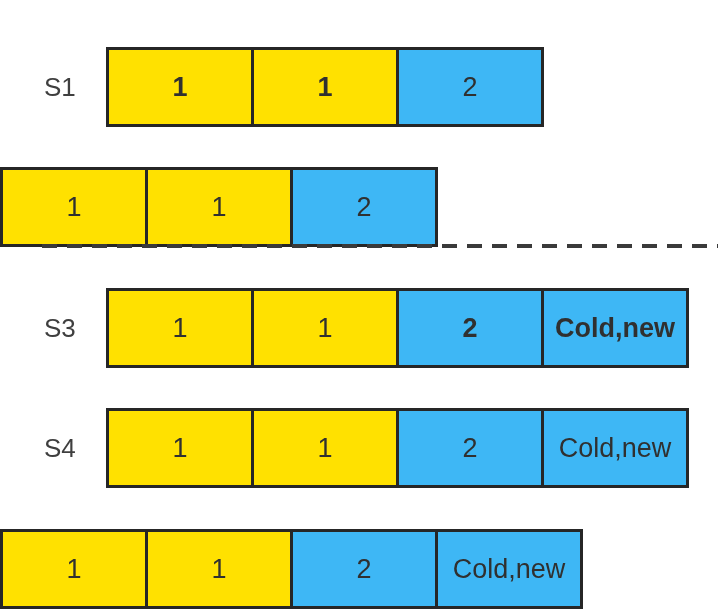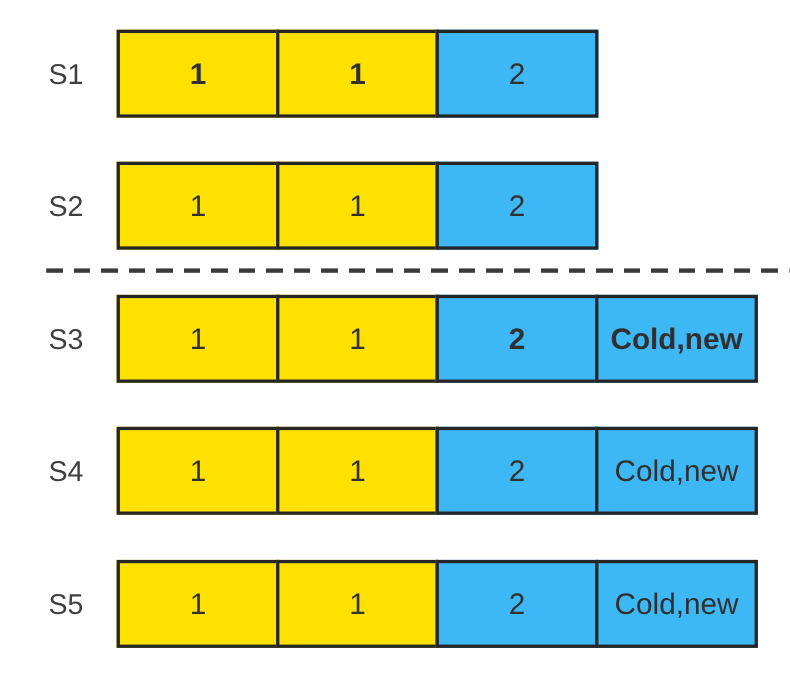--- a/index.html
+++ b/index.html
@@ -14,20 +14,21 @@
     height: 612px;
     background: #ffffff;
     overflow: hidden;
   }
   .row {
     position: absolute;
     left: 0;
     height: 80px;
     display: flex;
     align-items: center;
+    margin-top: 20px;
   }
   .row-1 { top: 27px; }
   .row-2 { top: 147px; }
   .row-3 { top: 268px; text-align: right; }
   .row-4 { top: 388px; }
   .row-5 { top: 509px; }
   .label {
     margin-left: 44px;
     width: 62px;
     font-size: 26px;
@@ -75,21 +76,20 @@
   <div id="rows-container">
       <div class="row row-1">
         <div class="label">S1</div>
         <div class="cells">
           <div class="cell yellow bold">1</div>
           <div class="cell yellow bold">1</div>
           <div class="cell blue">2</div>
         </div>
       </div>
       <div class="row row-2">
-        <div class="label">S2</div>
         <div class="cells">
           <div class="cell yellow">1</div>
           <div class="cell yellow">1</div>
           <div class="cell blue">2</div>
         </div>
       </div>
       <div class="row row-3">
         <div class="label">S3</div>
         <div class="cells">
           <div class="cell yellow">1</div>
@@ -101,21 +101,20 @@
       <div class="row row-4">
         <div class="label">S4</div>
         <div class="cells">
           <div class="cell yellow">1</div>
           <div class="cell yellow">1</div>
           <div class="cell blue">2</div>
           <div class="cell blue">Cold,new</div>
         </div>
       </div>
       <div class="row row-5">
-        <div class="label">S5</div>
         <div class="cells">
           <div class="cell yellow">1</div>
           <div class="cell yellow">1</div>
           <div class="cell blue">2</div>
           <div class="cell blue">Cold,new</div>
         </div>
       </div>
     </div>
   <div class="divider"></div>
 </div>

